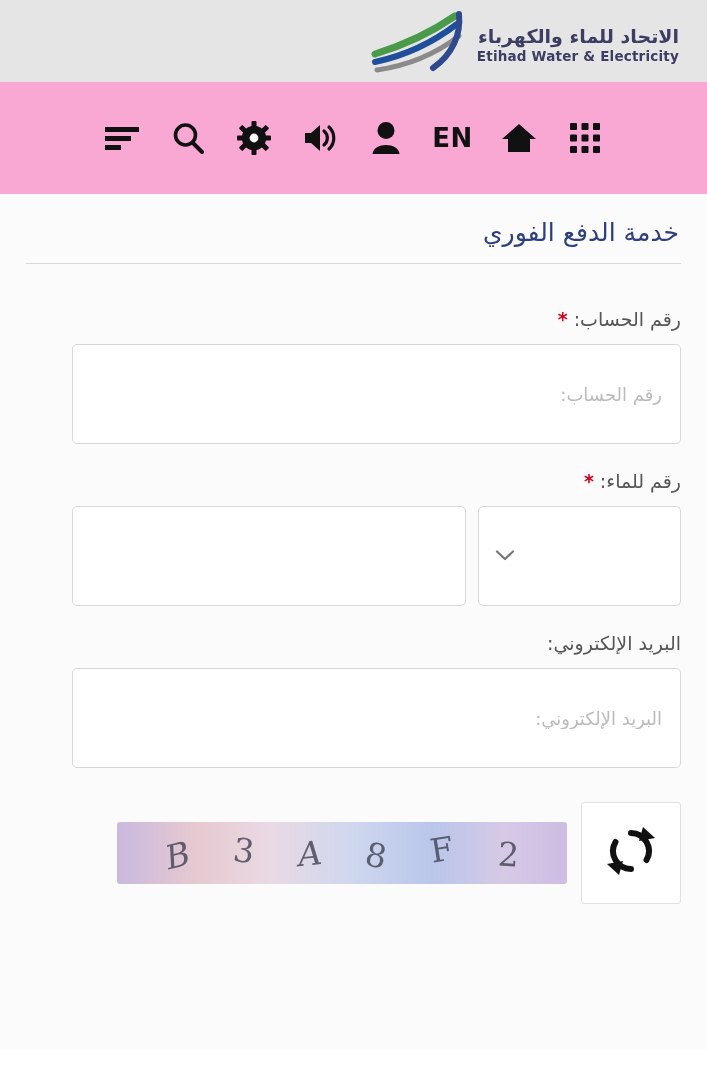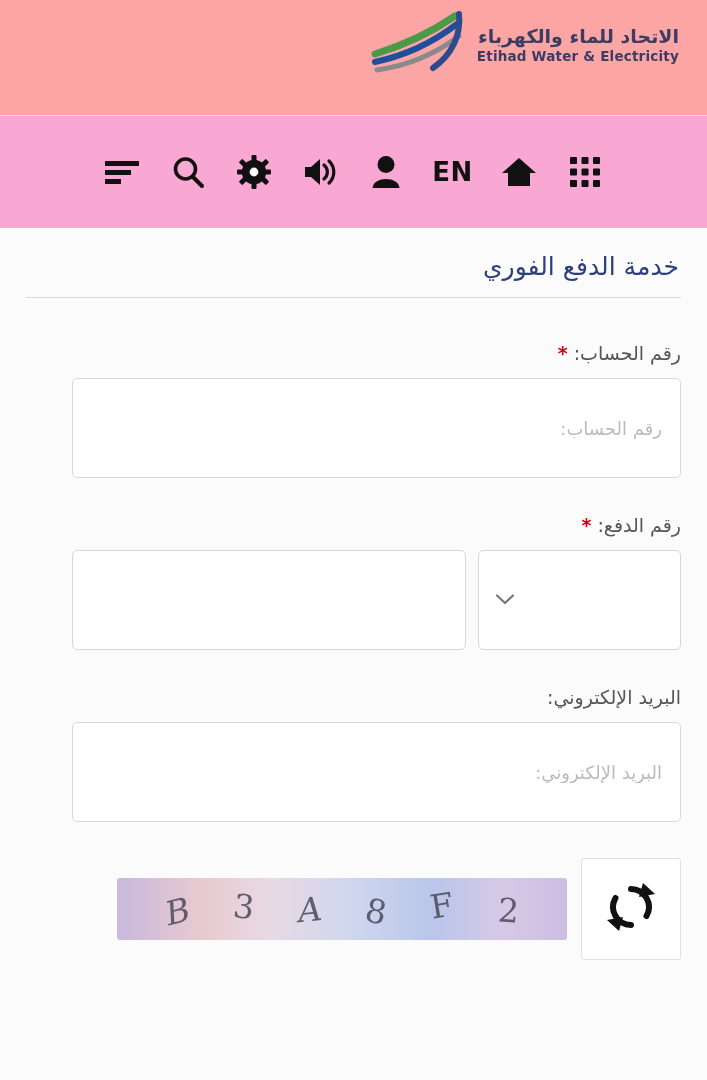--- a/index.html
+++ b/index.html
@@ -12,22 +12,22 @@
   }
   .page {
     position: relative;
     width: 707px; height: 1080px;
     background: #ffffff;
   }
 
   
   .logo-band {
     position: relative;
-    height: 116px;
-    background: #fca5a5;
+    height: 82px;
+    background: #e5e5e5;
     border-bottom: 1px solid #e3e3e3;
   }
   .logo-wrap {
     position: absolute;
     top: 10px; right: 28px;
     display: flex; flex-direction: row-reverse; align-items: center;
     gap: 10px;
   }
   .logo-text {
     text-align: right;
@@ -91,21 +91,21 @@
     color: #2d3f7c;
     padding: 24px 2px 16px 2px;
     letter-spacing: 0.3px;
   }
   .divider {
     height: 1px;
     background: #d9d9d9;
     margin: 0 0 44px 0;
   }
 
-  .field { margin-bottom: 36px; padding-left: 46px; }
+  .field { margin-bottom: 26px; padding-left: 46px; }
   .field-label {
     text-align: right;
     font-size: 19px;
     color: #555555;
     margin-bottom: 14px;
     direction: rtl;
   }
   .req { color: #d0021b; font-weight: bold; }
 
   .input-box {
@@ -342,21 +342,21 @@
     <div class="field">
       <div class="field-label">
         <span>رقم الحساب:</span>
         <span class="req">*</span>
       </div>
       <input class="input-box" type="text" placeholder="رقم الحساب:" style="">
     </div>
 
     <div class="field">
       <div class="field-label">
-        <span>رقم الدفع:</span>
+        <span>رقم للماء:</span>
         <span class="req">*</span>
       </div>
       <div class="phone-row">
         <div class="phone-code">
           <span class="sel-text"></span>
           <span class="chev">
             <svg width="20" height="12" viewBox="0 0 20 12">
               <path d="M2 2 L10 9.5 L18 2" fill="none" stroke="#777" stroke-width="2.2" stroke-linecap="round" stroke-linejoin="round"></path>
             </svg>
           </span>

